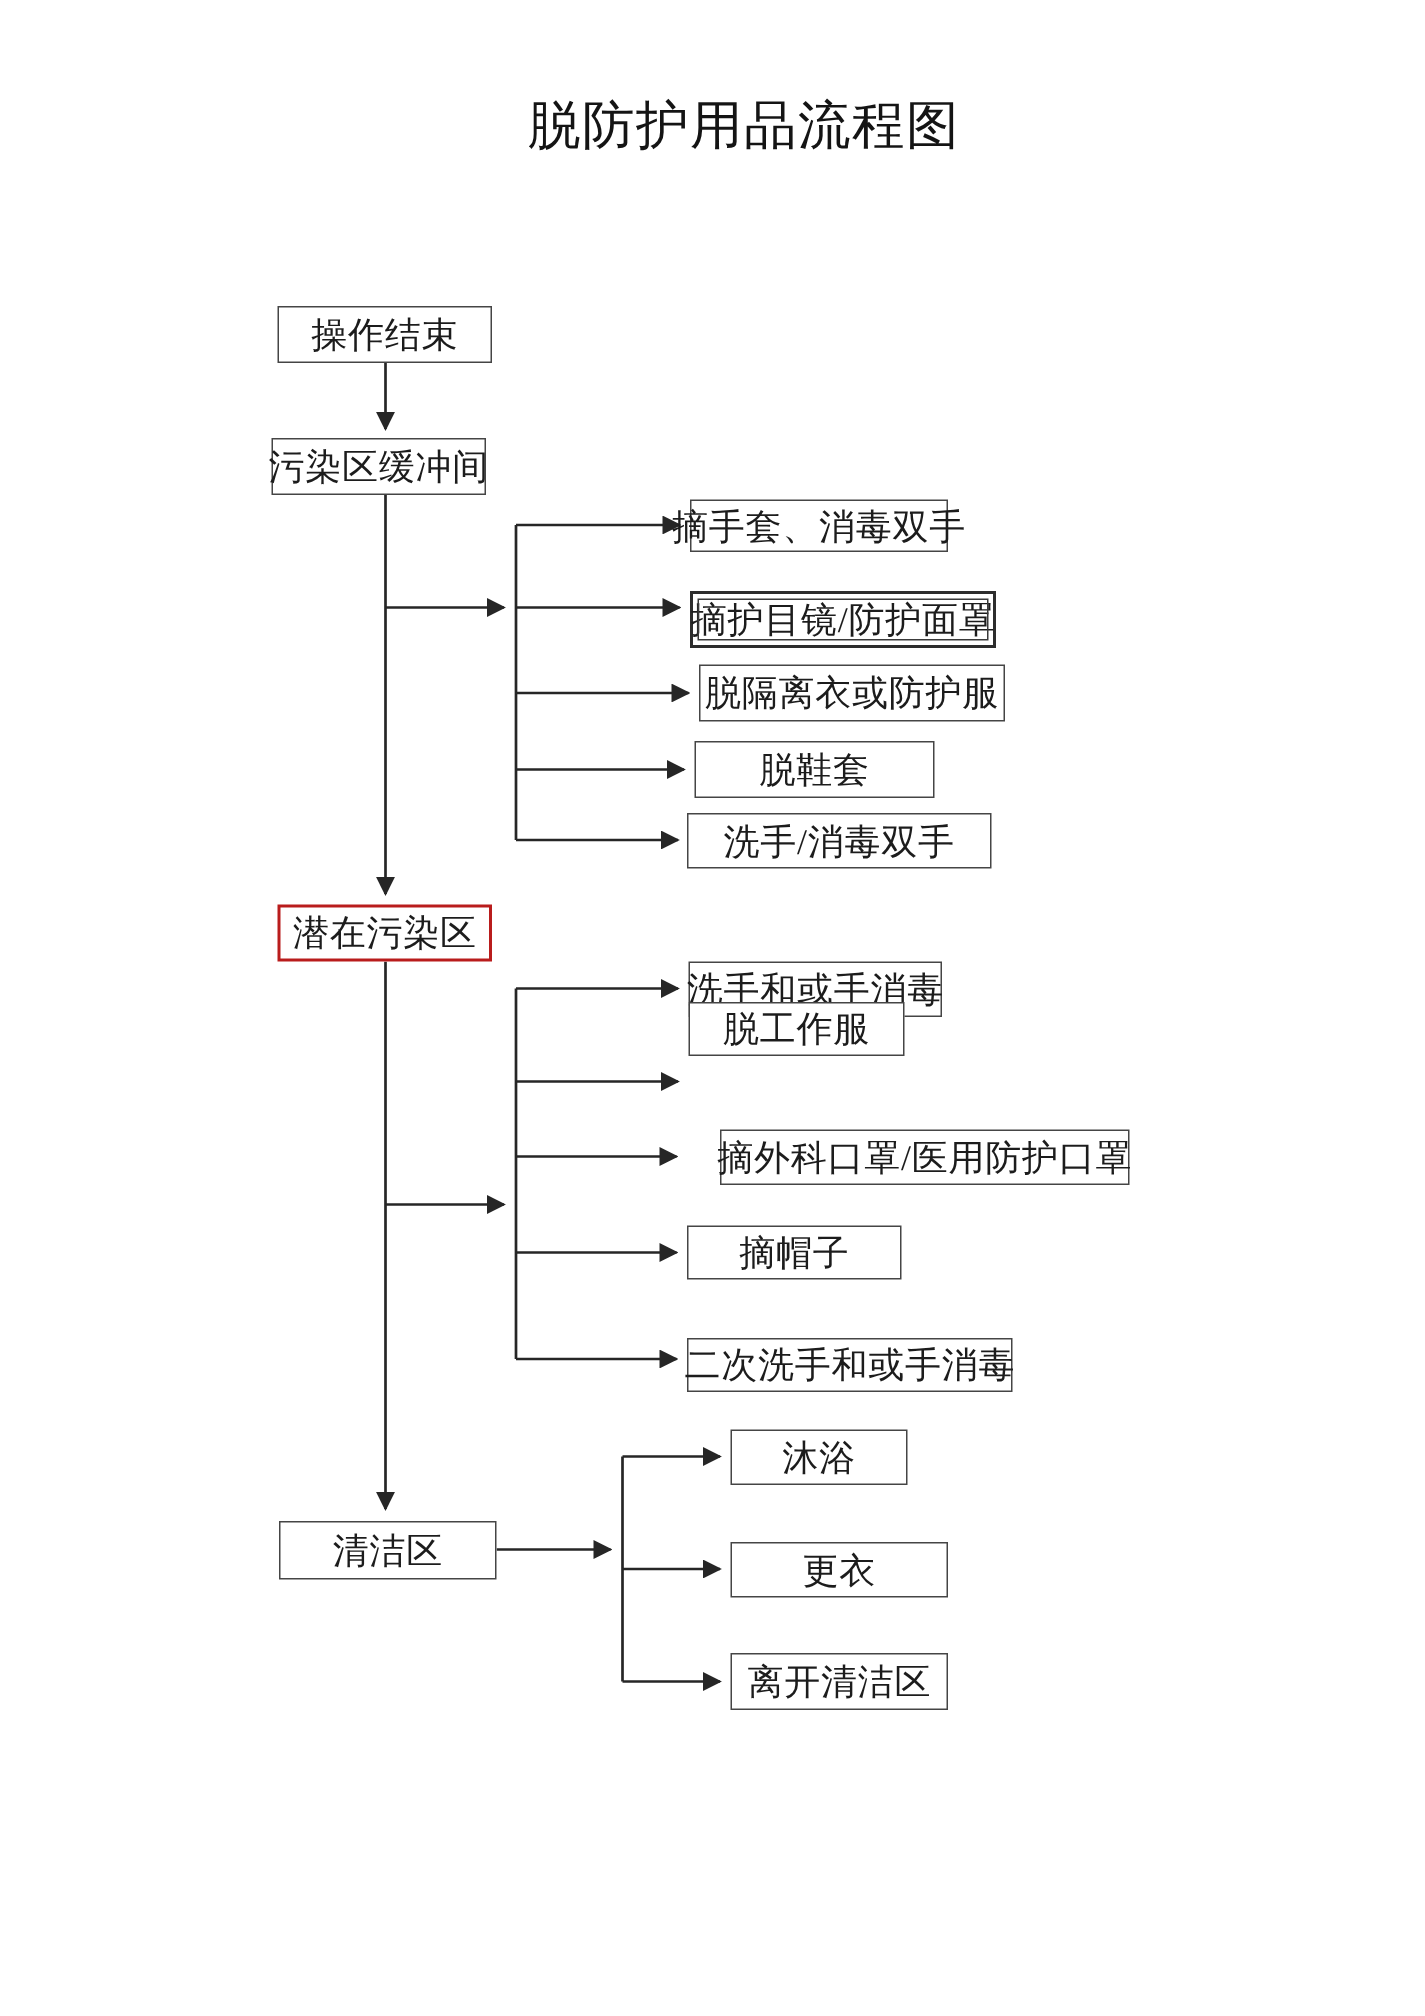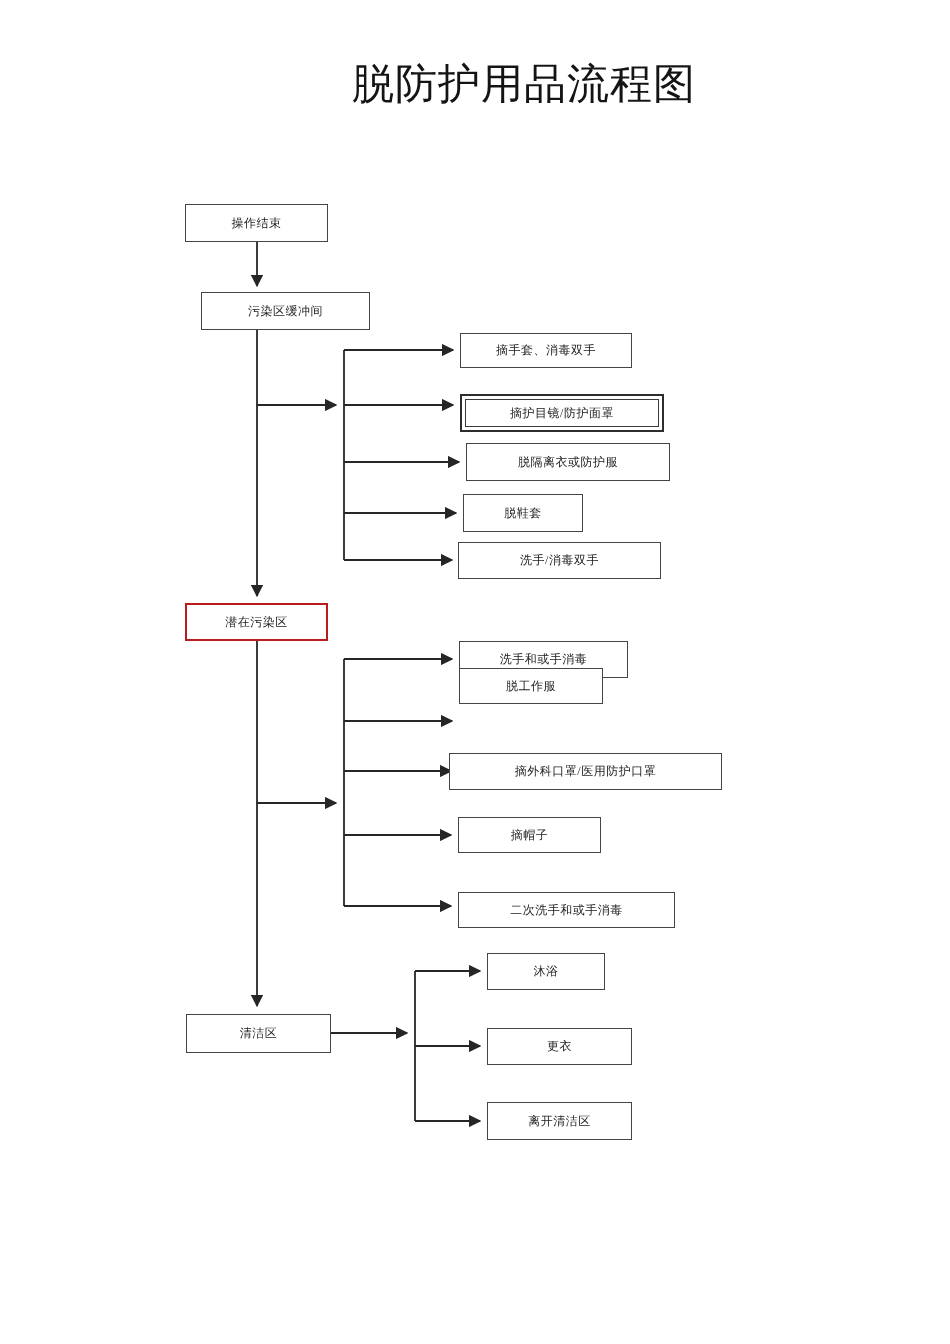--- a/index.html
+++ b/index.html
@@ -8,42 +8,42 @@
     width: 950px;
     height: 1344px;
     background: #ffffff;
     font-family: "Liberation Serif", "DejaVu Serif", serif;
     overflow: hidden;
   }
   .title {
     position: absolute;
     left: 352px;
     top: 62px;
-    font-size: 42px;
+    font-size: 35px;
     line-height: 44px;
     font-weight: 400;
     color: #141414;
     letter-spacing: 1px;
     white-space: nowrap;
   }
   .connectors {
     position: absolute;
     left: 0; top: 0;
     width: 950px; height: 1344px;
     pointer-events: none;
   }
   .box {
     position: absolute;
     box-sizing: border-box;
     background: #ffffff;
     border: 1.5px solid #454545;
     display: flex;
     align-items: center;
     justify-content: center;
-    font-size: 12px;
+    font-size: 24px;
     color: #1c1c1c;
     letter-spacing: 0.5px;
     white-space: nowrap;
   }
   .box.thick { border: 2px solid #b91c1c; }
   .box.dbl {
     border: 2px solid #2d2d2d;
     outline: 1px solid #3a3a3a;
     outline-offset: -6px;
     text-align: center;
@@ -89,21 +89,21 @@
       <path d="M415,971 L480,971" marker-end="url(#ah)"></path>
       <path d="M415,1046 L480,1046" marker-end="url(#ah)"></path>
       <path d="M415,1121 L480,1121" marker-end="url(#ah)"></path>
     </g>
   </svg>
 
   <div class="box" style="left:185px;top:204px;width:143px;height:38px">
     <span>操作结束</span>
   </div>
 
-  <div class="box" style="left:201px;top:292px;width:169px;height:38px">
+  <div class="box" style="left:181px;top:292px;width:143px;height:38px">
     <span>污染区缓冲间</span>
   </div>
 
   <div class="box thick" style="left:185px;top:603px;width:143px;height:38px">
     <span>潜在污染区</span>
   </div>
 
   <div class="box" style="left:186px;top:1014px;width:145px;height:39px">
     <span>清洁区</span>
   </div>
@@ -113,37 +113,37 @@
   </div>
 
   <div class="box dbl" style="left:460px;top:394px;width:204px;height:38px">
     <span>摘护目镜/防护面罩</span>
   </div>
 
   <div class="box" style="left:466px;top:443px;width:204px;height:38px">
     <span>脱隔离衣或防护服</span>
   </div>
 
-  <div class="box" style="left:463px;top:494px;width:120px;height:38px">
+  <div class="box" style="left:463px;top:494px;width:160px;height:38px">
     <span>脱鞋套</span>
   </div>
 
   <div class="box" style="left:458px;top:542px;width:203px;height:37px">
     <span>洗手/消毒双手</span>
   </div>
 
   <div class="box" style="left:459px;top:641px;width:169px;height:37px">
     <span>洗手和或手消毒</span>
   </div>
 
   <div class="box" style="left:459px;top:668px;width:144px;height:36px">
     <span>脱工作服</span>
   </div>
 
-  <div class="box" style="left:449px;top:753px;width:273px;height:37px">
+  <div class="box" style="left:480px;top:753px;width:273px;height:37px">
     <span>摘外科口罩/医用防护口罩</span>
   </div>
 
   <div class="box" style="left:458px;top:817px;width:143px;height:36px">
     <span>摘帽子</span>
   </div>
 
   <div class="box" style="left:458px;top:892px;width:217px;height:36px">
     <span>二次洗手和或手消毒</span>
   </div>

